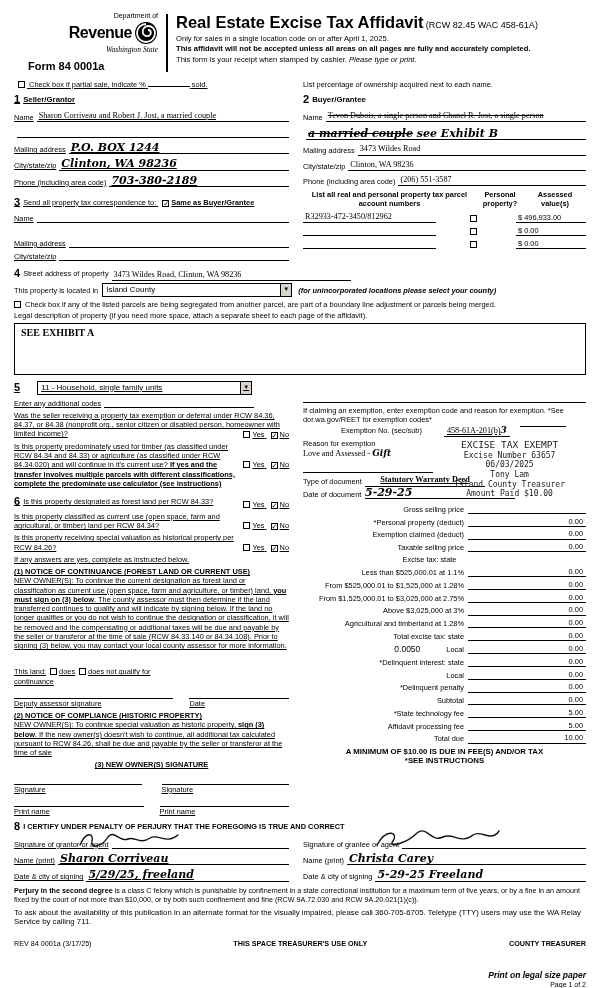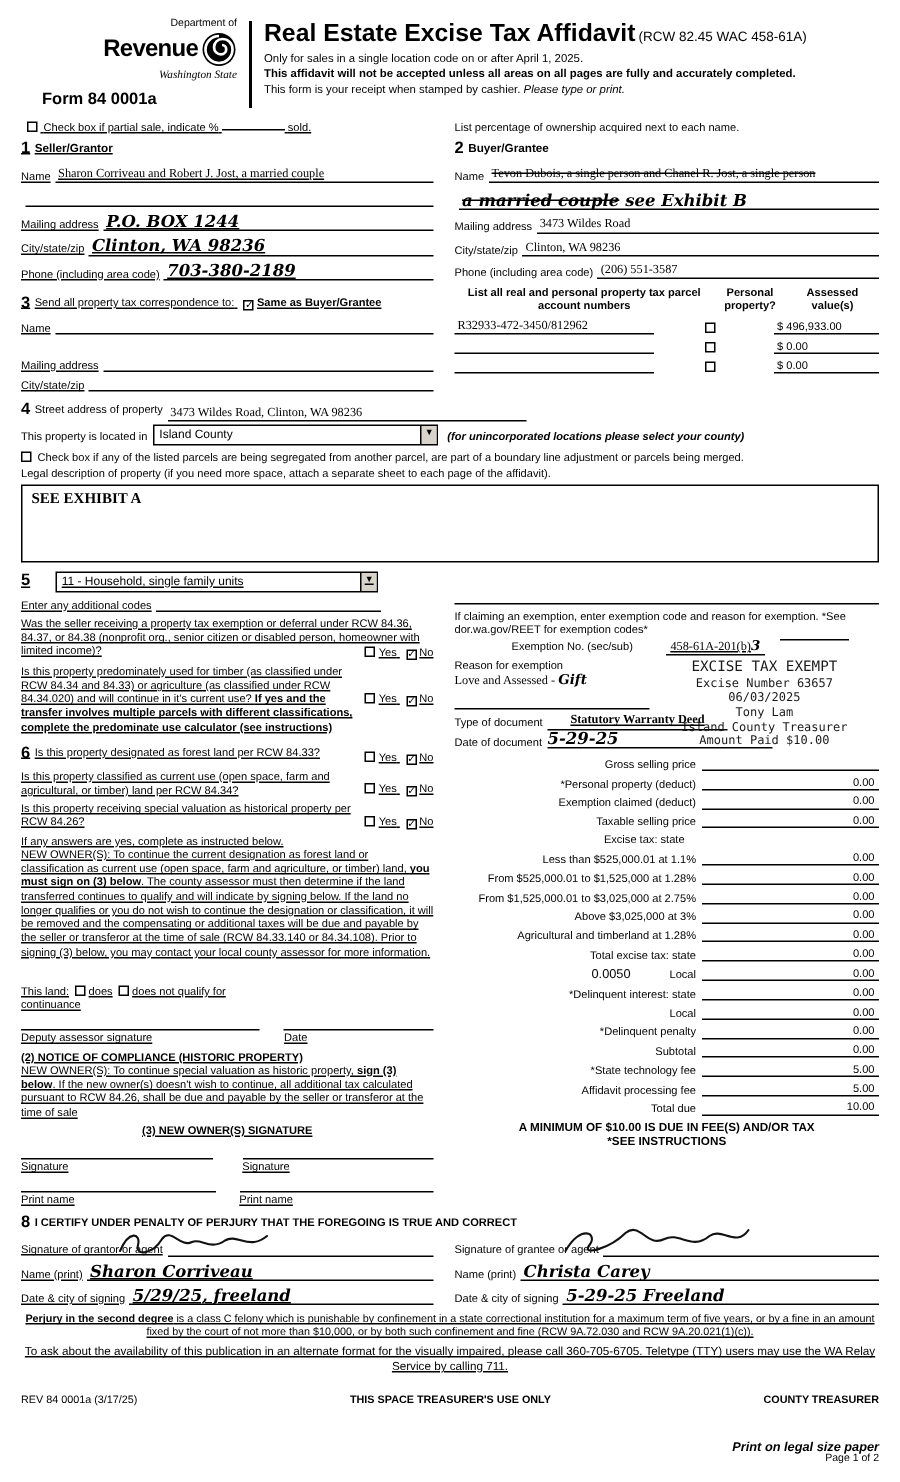--- a/index.html
+++ b/index.html
@@ -68,21 +68,21 @@
   .frow { display:flex; align-items:flex-end; justify-content:flex-end; margin-top:2.5px; }
   .flab { text-align:right; white-space:nowrap; }
   .fline { width:118px; border-bottom:1px solid #000; text-align:right; margin-left:4px; padding:0 3px; }
   .fhead { text-align:center; margin:3px 30px 0 0; }
 
   .minnote { text-align:center; font-weight:bold; font-size:7.8px; margin-top:3px; }
 
   
   .sigline { position:relative; }
   .sigsvg { position:absolute; left:60px; bottom:-2px; }
-  .perj { font-size:7.2px; text-align:center; margin-top:4px;text-decoration:underline; }
+  .perj { font-size:7.2px; text-align:left; margin-top:4px; }
   .footrow { display:flex; justify-content:space-between; margin-top:12px; font-size:7.2px; }
   .printlegal { text-align:right; margin-top:22px; font-style:italic; font-weight:bold; font-size:8.5px; }
   .pageno { text-align:right; font-size:7px; }
 </style>
 </head>
 <body>
 
 <div class="page">
 
   <div class="hdr">
@@ -271,20 +271,21 @@
         <span class="yn"><span class="cb"></span><span>Yes</span>
         <span class="cb">✓</span><span>No</span></span>
       </div>
       <div class="qrow">
         <span class="qtxt">Is this property receiving special valuation as historical property per RCW 84.26?</span>
         <span class="yn"><span class="cb"></span><span>Yes</span>
         <span class="cb">✓</span><span>No</span></span>
       </div>
 
       <div class="para">If any answers are yes, complete as instructed below.</div>
+      <div class="para bold">(1) NOTICE OF CONTINUANCE (FOREST LAND OR CURRENT USE)</div>
       <div><span>NEW OWNER(S): To continue the current designation as forest land or classification as current use (open space, farm and agriculture, or timber) land, </span><span class="bold">you must sign on (3) below</span><span>. The county assessor must then determine if the land transferred continues  to qualify and will indicate by signing below. If the land no longer qualifies or you do not wish to continue the designation or classification, it will be removed and the compensating or additional taxes will be due and payable by the seller or transferor at the time of sale (RCW 84.33.140 or 84.34.108). Prior to signing (3) below, you may contact your local county assessor for more information.</span></div>
 
       <div class="para" style="display:flex; margin-top:17px;text-align:right;">
         <span>This land:</span>
         <span><span class="cb"></span><span>does</span></span>
         <span><span class="cb"></span><span>does not qualify for</span></span>
       </div>
       <div>continuance</div>
 
       <div style="display:flex; gap:16px; margin-top:12px;">

